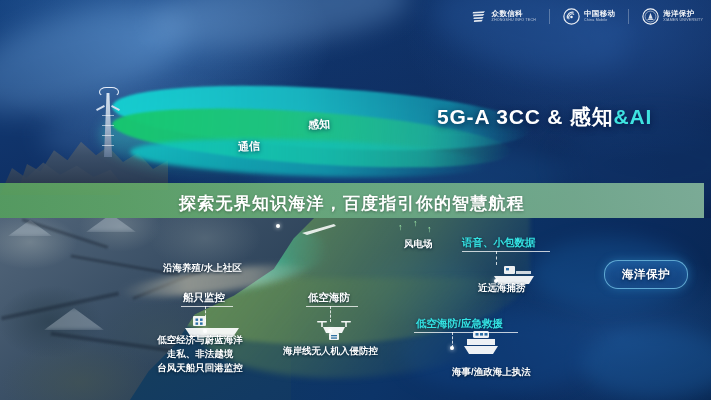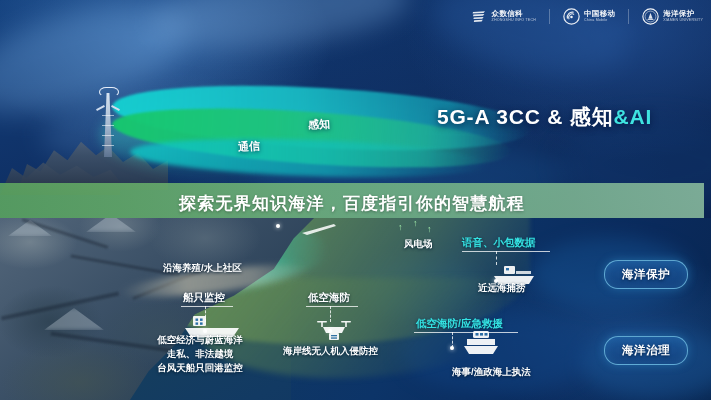--- a/index.html
+++ b/index.html
@@ -422,17 +422,16 @@
 
     <div class="mlabel" style="left:283px;top:127px;">海岸线无人机入侵防控</div>
 
     <div style="position:absolute;left:124px;top:115px;width:152px;text-align:center;line-height:1.45;">
       <div class="mlabel" style="position:static;display:block;">低空经济与蔚蓝海洋</div>
       <div class="mlabel" style="position:static;display:block;">走私、非法越境</div>
       <div class="mlabel" style="position:static;display:block;">台风天船只回港监控</div>
     </div>
 
     <div class="pill" style="left:604px;top:42px;">海洋保护</div>
-    <div class="pill" style="left:604px;top:118px;">海洋治理</div>
 
   </div>
 
 </div>
 
 </body></html>

